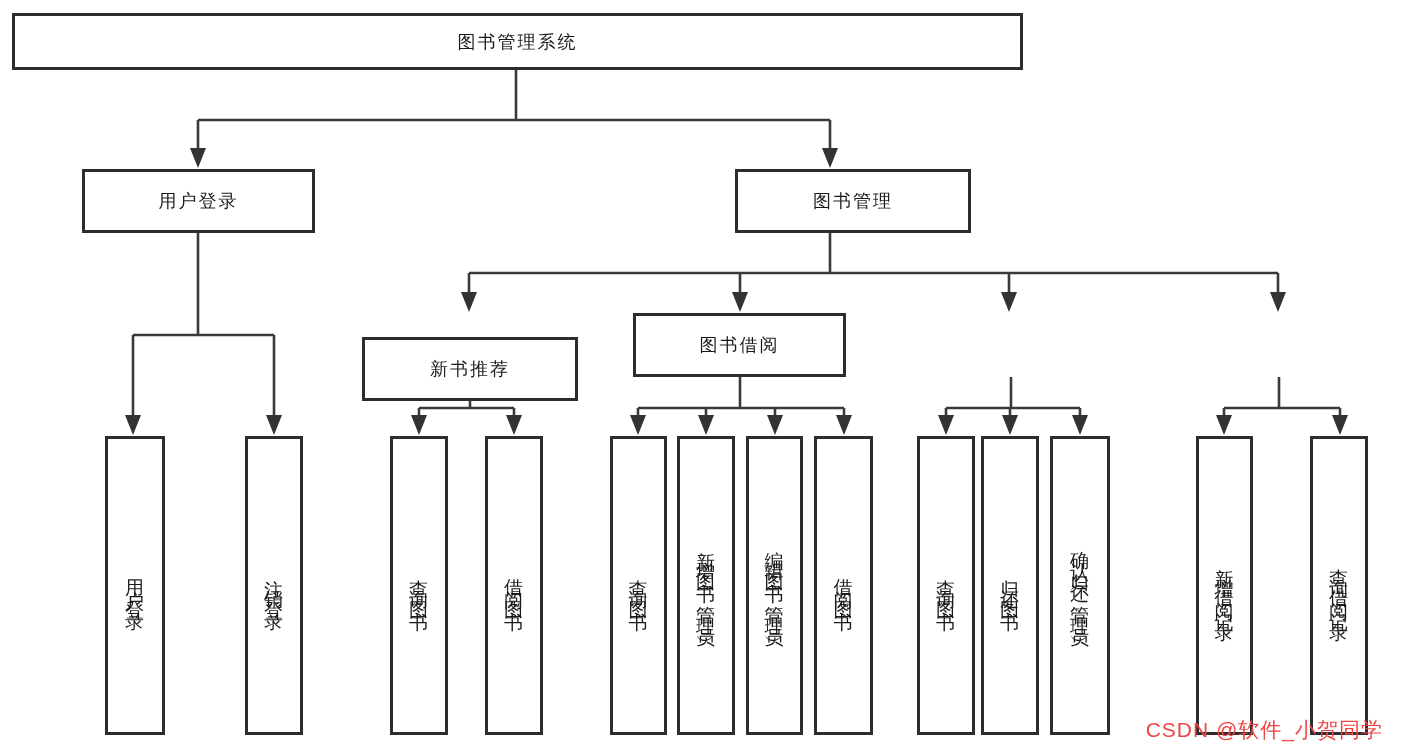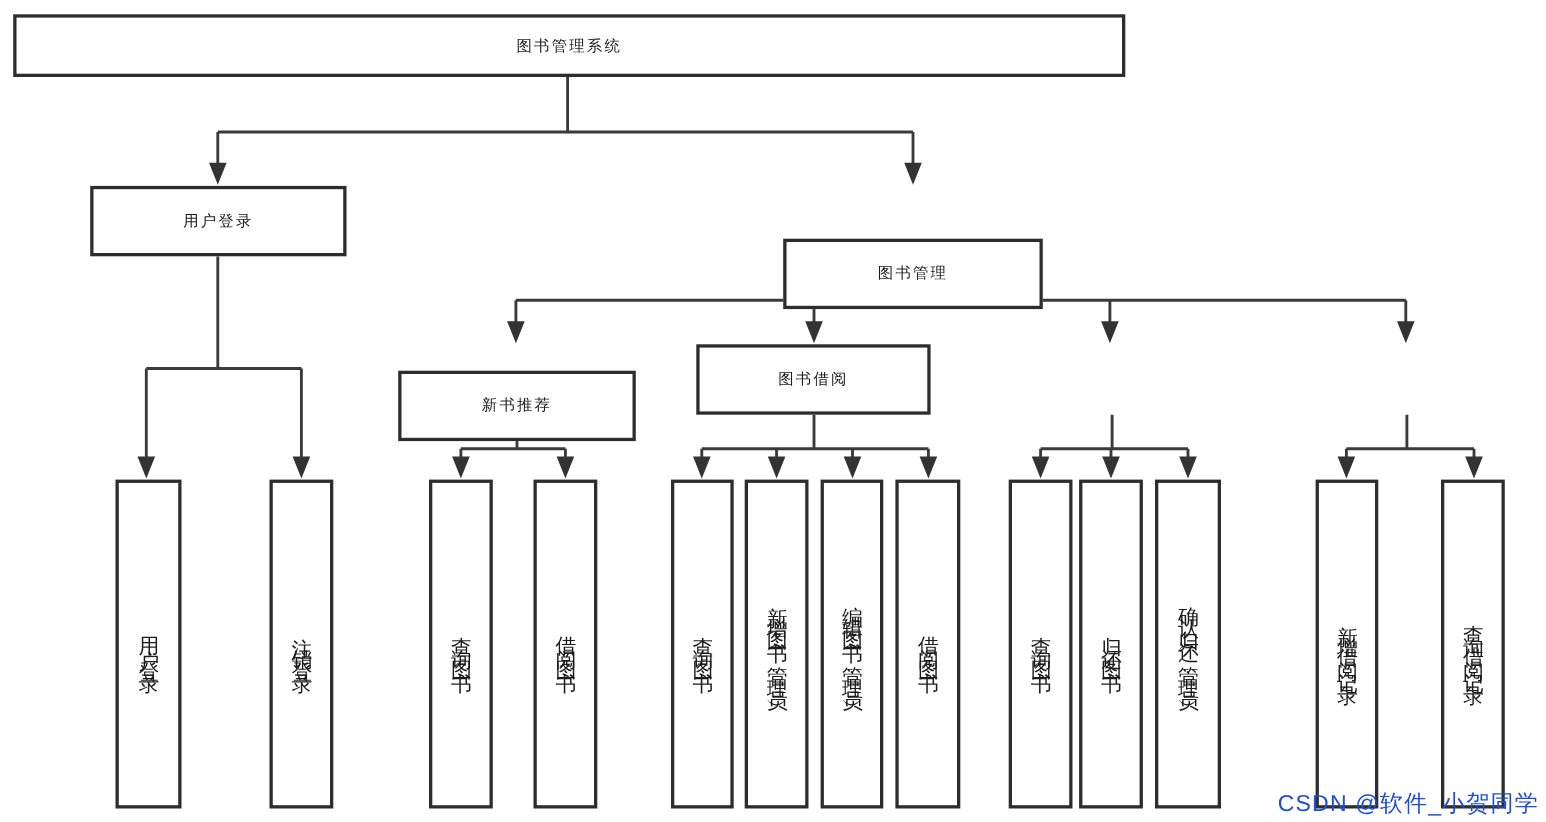--- a/index.html
+++ b/index.html
@@ -26,46 +26,46 @@
     box-sizing: border-box;
     background: #ffffff;
     border: 3px solid #2d2d2d;
     color: #1b1b1b;
     display: flex;
     align-items: center;
     justify-content: center;
     text-align: center;
   }
   .hbox {
-    font-size: 14px;
+    font-size: 18px;
     letter-spacing: 2px;
     white-space: nowrap;
   }
   .vbox {
     writing-mode: vertical-rl;
     text-orientation: mixed;
     font-size: 19px;
     letter-spacing: 11px;
     line-height: 1;
   }
   .watermark {
     position: absolute;
-    right: 6px;
+    right: 22px;
     bottom: 3px;
     font-size: 21px;
     letter-spacing: 1px;
-    color: #1d4ed8;
+    color: #ef4444;
     white-space: nowrap;
     text-align: center;
   }
 
   
   #n-root        { left: 12px;   top: 13px;  width: 1011px; height: 57px; }
   #n-login       { left: 82px;   top: 169px; width: 233px;  height: 64px; }
-  #n-mgmt        { left: 712px;  top: 169px; width: 236px;  height: 64px; margin-top: 48px; }
+  #n-mgmt        { left: 735px;  top: 169px; width: 236px;  height: 64px; }
   #n-recommend   { left: 362px;  top: 313px; width: 216px;  height: 64px; margin-top: 24px; }
   #n-borrow      { left: 633px;  top: 313px; width: 213px;  height: 64px; }
   #n-current     { left: 905px;  top: 313px; width: 212px;  height: 64px; }
   #n-records     { left: 1172px; top: 313px; width: 214px;  height: 64px; }
 
   #n-userlogin   { left: 105px;  top: 436px; width: 60px; height: 299px; }
   #n-logout      { left: 245px;  top: 436px; width: 58px; height: 299px; }
   #n-query1      { left: 390px;  top: 436px; width: 58px; height: 299px; }
   #n-borrow1     { left: 485px;  top: 436px; width: 58px; height: 299px; }
   #n-query2      { left: 610px;  top: 436px; width: 57px; height: 299px; }

